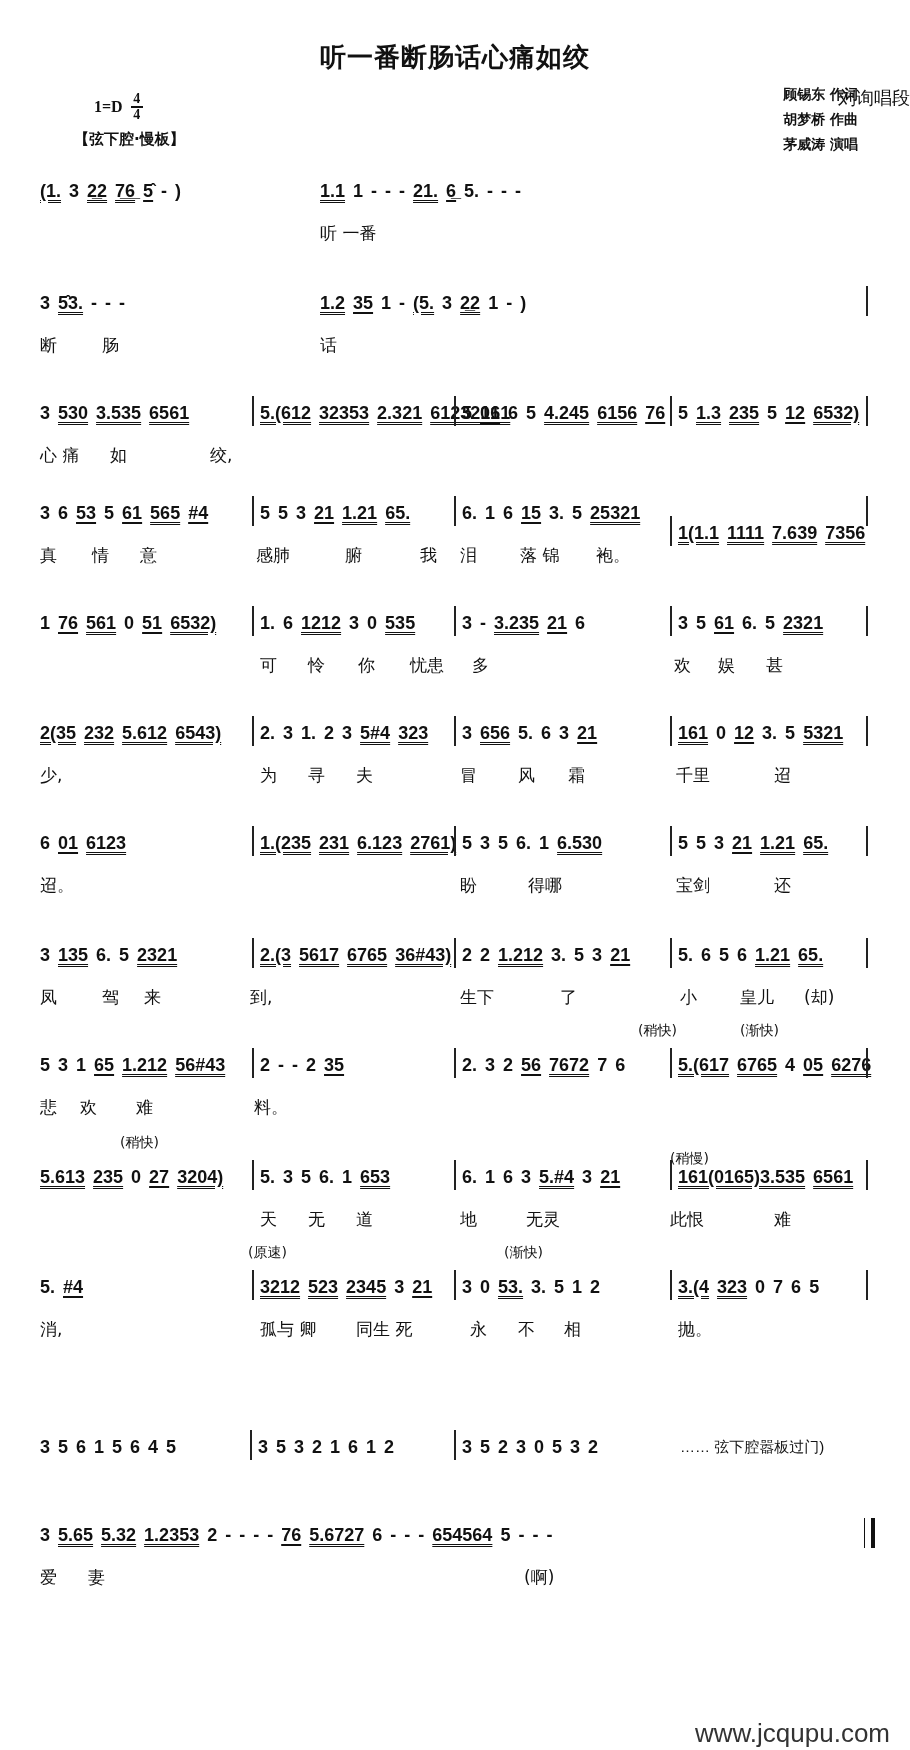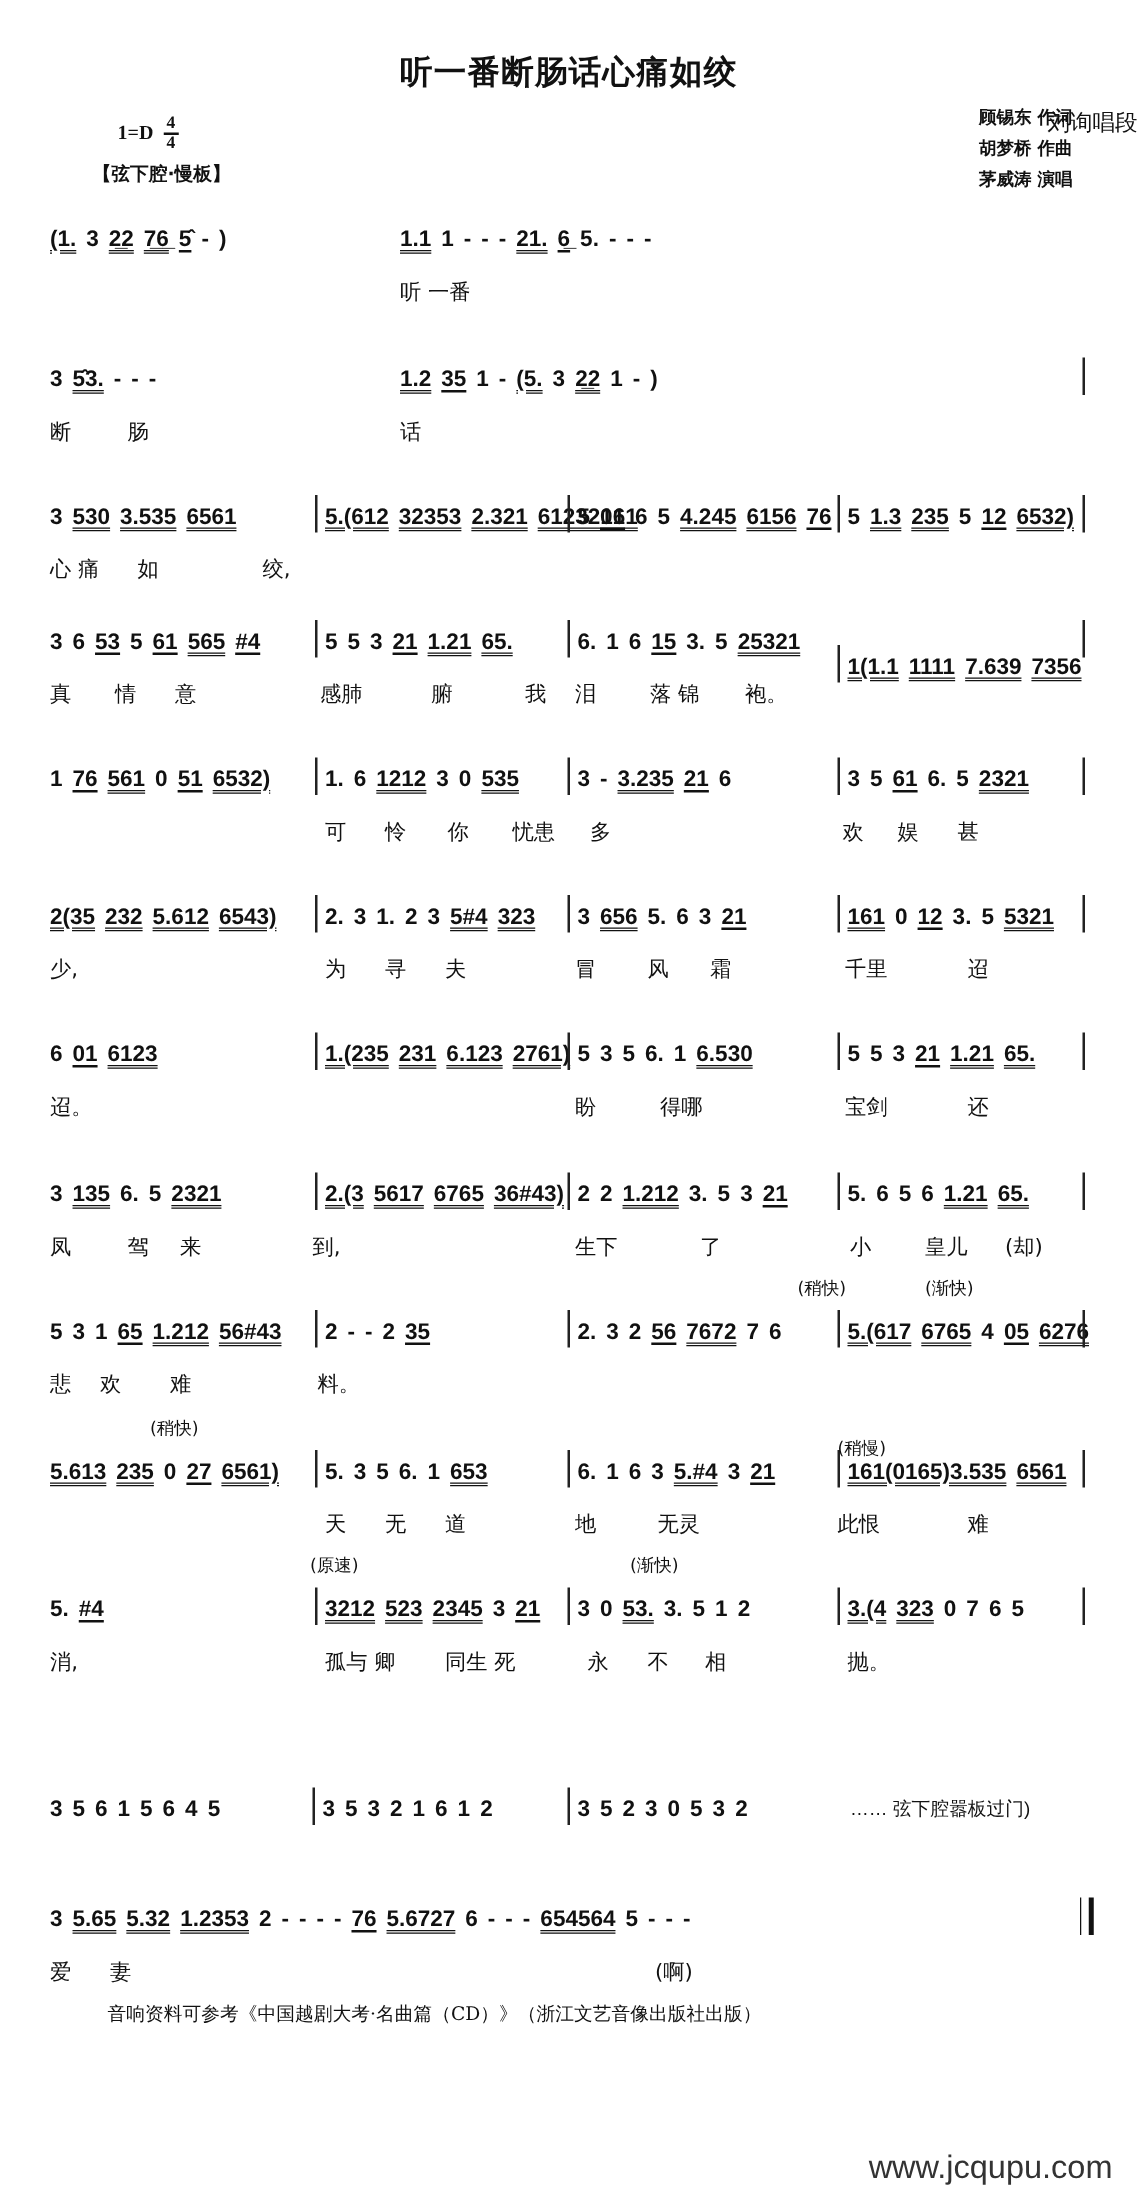--- a/index.html
+++ b/index.html
@@ -423,21 +423,21 @@
         <span class="ly" style="left: 214px;">料。</span>
       </div>
     </div>
     <div class="row" style="top: 1162px;">
       <div class="notes">
         <div class="m" style="left: 0px; width: 196px;">
           <span class="tok uu">5.613</span>
           <span class="tok uu">235</span>
           <span class="tok">0</span>
           <span class="tok u">27</span>
-          <span class="tok uu">6561)</span>
+          <span class="tok uu">3204)</span>
         </div>
         <div class="m bl" style="left: 220px; width: 188px;">
           <span class="tok">5.</span>
           <span class="tok">3</span>
           <span class="tok">5</span>
           <span class="tok">6.</span>
           <span class="tok">1</span>
           <span class="tok uu">653</span>
         </div>
         <div class="m bl" style="left: 422px; width: 202px;">
@@ -575,15 +575,14 @@
       </div>
       <div class="lyrics">
         <span class="ly" style="left: 0px;">爱</span>
         <span class="ly" style="left: 48px;">妻</span>
         <span class="ly" style="left: 484px;">(啊)</span>
       </div>
     </div>
   </div>
 
 <div class="note-text">
-  <p class="ref">音响资料可参考《中国越剧大考·名曲篇（CD）》（浙江文艺音像出版社出版）</p>
 </div>
 <div class="watermark">www.jcqupu.com</div>
 
 </body></html>

